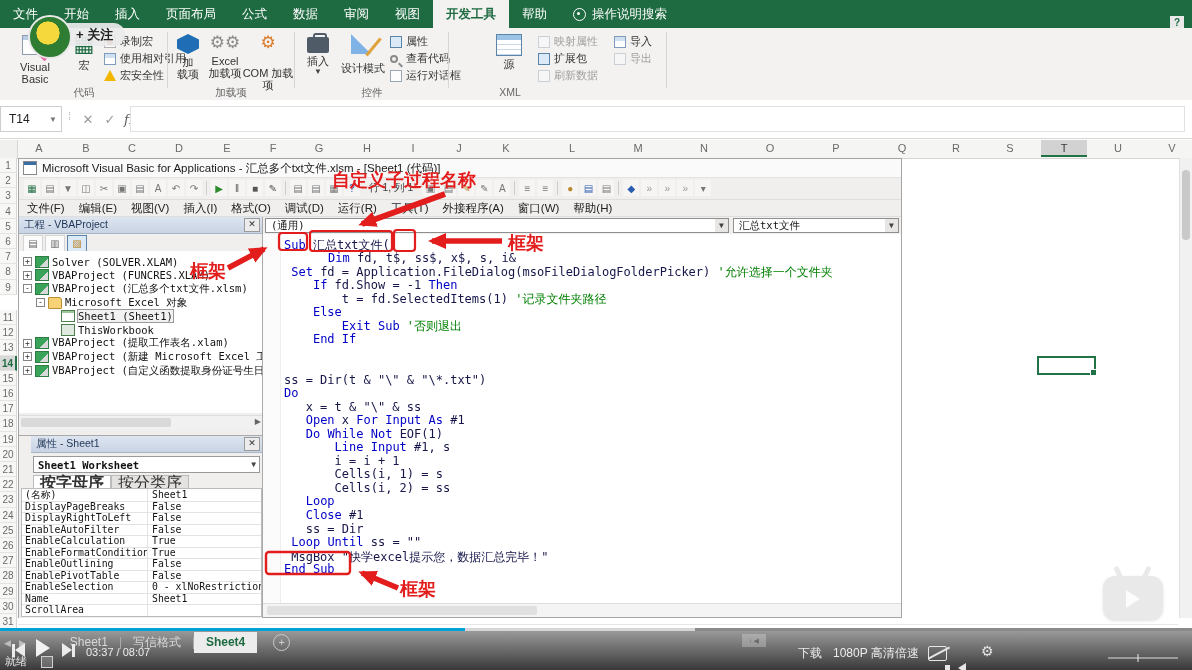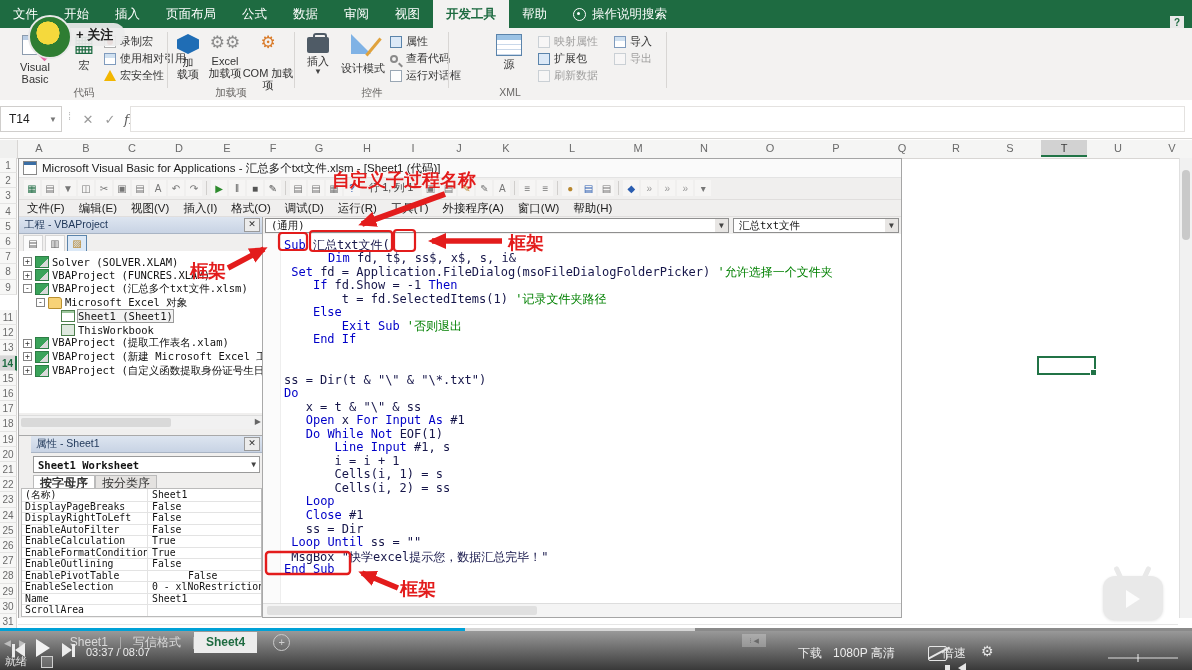--- a/index.html
+++ b/index.html
@@ -109,21 +109,21 @@
   .tico.wb{background:#dfe9df;border:1px solid #4d7f4d;}
   .tsel{outline:1px solid #9a9a9a;background:#f2f2f2;}
   #phscroll{position:absolute;left:0;top:198px;width:243px;height:13px;background:#f1f1f1;border-top:1px solid #ddd;}
   #phthumb{position:absolute;left:2px;top:2px;width:150px;height:9px;background:#d9d9d9;border-radius:2px;}
   #pharrow{position:absolute;right:1px;top:1px;font-size:8px;color:#666;}
   
   #props{left:0;top:276px;width:244px;height:183px;background:#f0efee;border-right:1px solid #a9a9a9;border-top:1px solid #a9a9a9;box-sizing:border-box;padding-left:12px;}
   #pobj{margin:3px 2px 0;height:15px;background:#fff;border:1px solid #9a9a9a;font-size:10.5px;font-weight:bold;color:#111;
     display:flex;align-items:center;padding-left:4px;font-family:"DejaVu Sans Mono",monospace;}
   #pobj .ddv{margin-left:auto;margin-right:3px;}
-  #ptabs{display:flex;margin:2px 2px 0;height:14px;font-size:12px;color:#333;}
+  #ptabs{display:flex;margin:2px 2px 0;height:14px;font-size:16px;color:#333;}
   .ptab{padding:0 6px;border:1px solid #bbb;border-bottom:none;background:#e4e2e0;line-height:14px;}
   .ptab.on{background:#fff;font-weight:bold;}
   #pgrid{position:absolute;left:2px;top:52px;width:239px;height:127px;background:#fff;border:1px solid #bbb;overflow:hidden;
     font-family:"DejaVu Sans Mono",monospace;font-size:9.8px;color:#111;}
   .prow{position:absolute;left:0;width:100%;height:11.5px;border-bottom:1px solid #e3e3e3;display:flex;}
   .pn{width:122px;border-right:1px solid #e3e3e3;padding-left:3px;overflow:hidden;white-space:nowrap;}
   .pv{flex:1;padding-left:4px;overflow:hidden;white-space:nowrap;}
   
   #codepane{left:244px;top:58px;width:638px;height:400px;background:#fff;box-sizing:border-box;}
   #combrow{position:absolute;left:0;top:0;width:100%;height:17px;background:#f0efee;border-bottom:1px solid #cfcfcf;}
@@ -524,21 +524,21 @@
             <span class="pv">True</span>
           </div>
           <div class="prow" style="top: 57.5px;">
             <span class="pn">EnableFormatConditionsCa</span>
             <span class="pv">True</span>
           </div>
           <div class="prow" style="top: 69px;">
             <span class="pn">EnableOutlining</span>
             <span class="pv">False</span>
           </div>
-          <div class="prow" style="top: 80.5px; gap: 36px;">
+          <div class="prow" style="top: 80.5px;">
             <span class="pn">EnablePivotTable</span>
             <span class="pv">False</span>
           </div>
           <div class="prow" style="top: 92px;">
             <span class="pn">EnableSelection</span>
             <span class="pv">0 - xlNoRestrictions</span>
           </div>
           <div class="prow" style="top: 103.5px;">
             <span class="pn">Name</span>
             <span class="pv">Sheet1</span>
@@ -632,21 +632,21 @@
         <div id="playtri"></div>
       </div>
     <div class="ctl" style="left:62px;top:12px;display:flex;align-items:center;">
       <span class="tri right"></span>
         <span class="bar"></span>
     </div>
     <div class="ctl ctxt" style="left:86px;top:15px;font-size:11px;">03:37 / 08:07</div>
 
     <div class="ctl ctxt" style="left:798px;top:14px;">下载</div>
     <div class="ctl ctxt" style="left:833px;top:14px;">1080P 高清</div>
-    <div class="ctl ctxt" style="left:942px;top:14px;">倍速</div>
+    <div class="ctl ctxt" style="left:895px;top:14px;">倍速</div>
     <div class="ctl cico" style="left:928px;top:15px;" id="danmaku"></div>
     <div class="ctl" style="left:958px;top:17px;" id="speaker"></div>
     <div class="ctl" style="left:981px;top:12px;font-size:14px;color:#e6e6e6;">⚙</div>
 
     <div class="ctl ghost" style="left:742px;top:3px;width:24px;height:13px;background:rgba(235,235,235,.6);font-size:7px;color:#555;text-align:center;line-height:13px;">⁝ ◀</div>
     <div class="ctl ghost" style="left:1108px;top:26px;width:70px;height:2px;background:#ddd;"></div>
     <div class="ctl ghost" style="left:1137px;top:23px;width:2px;height:8px;background:#eee;"></div>
   </div>
 
   <svg id="anno" class="abs" viewBox="0 0 1192 670">

